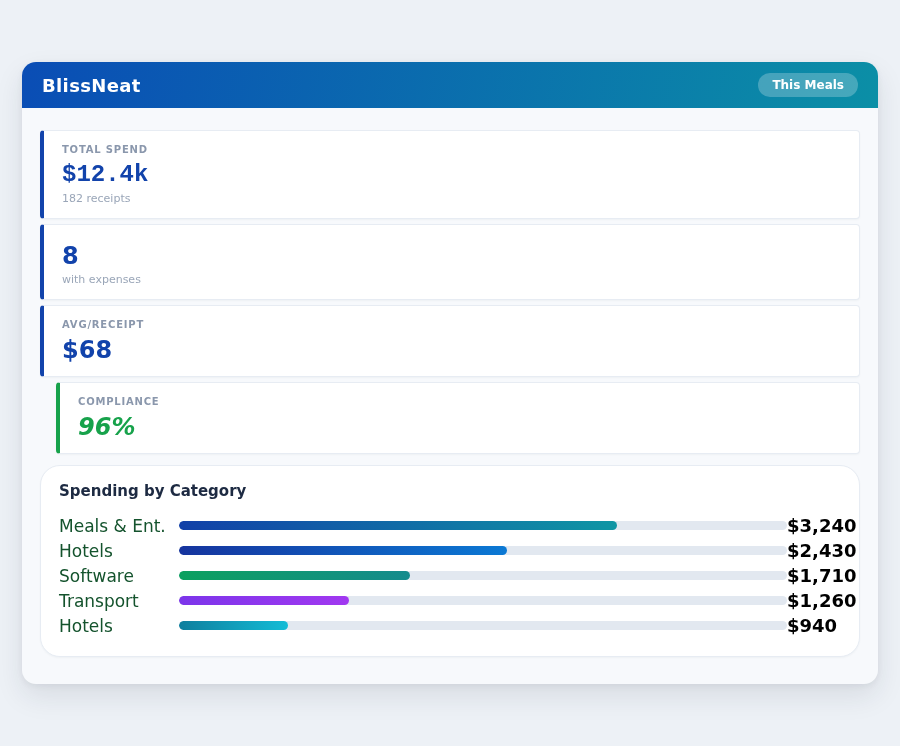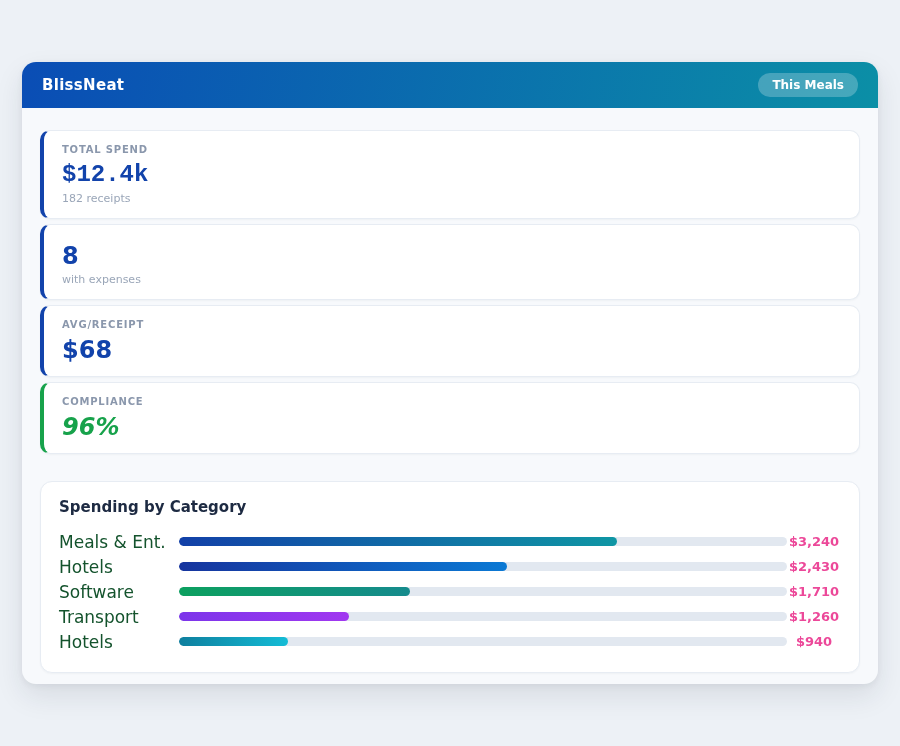--- a/index.html
+++ b/index.html
@@ -25,21 +25,21 @@
   .app-header {
     height: 46px;
     display: flex;
     align-items: center;
     justify-content: space-between;
     padding: 0 20px;
     background: linear-gradient(100deg, #0a4db5 0%, #0b8fa6 100%);
   }
   .app-title {
     color: #ffffff;
-    font-size: 15px;
+    font-size: 18px;
     font-weight: 700;
     letter-spacing: 0.02em;
   }
   .period-badge {
     background: rgba(255, 255, 255, 0.24);
     color: #ffffff;
     font-size: 12px;
     font-weight: 700;
     padding: 5px 14px;
     border-radius: 999px;
@@ -47,21 +47,21 @@
     cursor: pointer;
     font-family: inherit;
   }
   .app-body {
     padding: 22px 18px 20px 18px;
   }
   .stat-card {
     background: #ffffff;
     border: 1px solid #e7ecf3;
     border-left: 4px solid #1243ab;
-    border-radius: 10px;
+    border-radius: 4px;
     padding: 12px 18px;
     margin-bottom: 5px;
     box-shadow: 0 1px 2px rgba(30, 41, 59, 0.04);
   }
   .stat-label {
     font-size: 10px;
     font-weight: 700;
     letter-spacing: 0.08em;
     color: #8a97ac;
     line-height: 13px;
@@ -74,24 +74,24 @@
     line-height: 28px;
     margin-top: 5px;
   }
   .stat-sub {
     font-size: 11px;
     color: #9aa6b8;
     line-height: 14px;
     margin-top: 3px;
   }
   .chart-card {
-    margin-top: 27px;
+    margin-top: 11px;
     background: #ffffff;
     border: 1px solid #e7ecf3;
-    border-radius: 12px;
+    border-radius: 20px;
     padding: 16px 18px 18px 18px;
     box-shadow: 0 1px 2px rgba(30, 41, 59, 0.04);
   }
   .chart-title {
     font-size: 15px;
     font-weight: 700;
     color: #1d2a42;
     line-height: 19px;
     margin-bottom: 12px;
   }
@@ -114,24 +114,24 @@
     overflow: hidden;
   }
   .bar-fill {
     height: 100%;
     border-radius: 5px;
     background: #1243ab;
   }
   .chart-row-value {
     width: 54px;
     flex: none;
-    text-align: center;
-    font-size: 13px;
-    font-weight: 700;
-    color: #ec4899;
+    text-align: left;
+    font-size: 18px;
+    font-weight: 700;
+    color: #000000;
   }
 </style>
 </head>
 <body>
 
 <div class="app-card">
 
   <div class="app-header">
     <div class="app-title">BlissNeat</div>
     <button class="period-badge">This Meals</button>
@@ -148,21 +148,21 @@
     <div class="stat-card" style="border-left-color: rgb(18, 67, 171);">
       <div class="stat-value" style="color: rgb(18, 67, 171);">8</div>
       <div class="stat-sub">with expenses</div>
     </div>
 
     <div class="stat-card" style="border-left-color: rgb(18, 67, 171);">
       <div class="stat-label">AVG/RECEIPT</div>
       <div class="stat-value" style="color: rgb(18, 67, 171);">$68</div>
     </div>
 
-    <div class="stat-card" style="border-left-color: rgb(23, 162, 75);">
+    <div class="stat-card" style="border-left-color: rgb(23, 162, 75); margin-left: 16px;">
       <div class="stat-label">COMPLIANCE</div>
       <div class="stat-value" style="color: rgb(23, 162, 75); font-style: italic;">96%</div>
     </div>
 
     <div class="chart-card">
       <div class="chart-title">Spending by Category</div>
 
       <div class="chart-row">
         <div class="chart-row-label">Meals &amp; Ent.</div>
         <div class="bar-track" style="background: rgb(226, 232, 240);">

